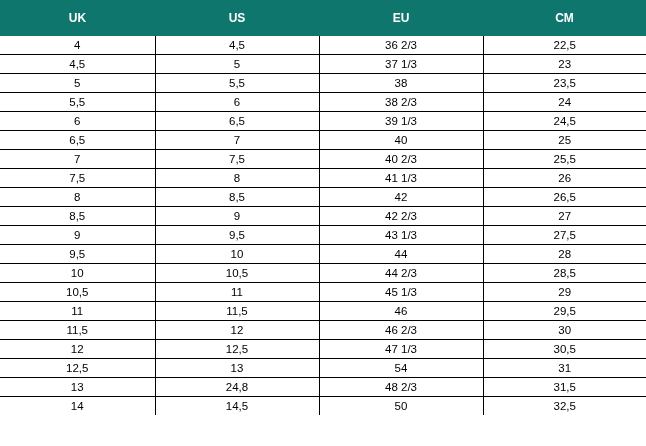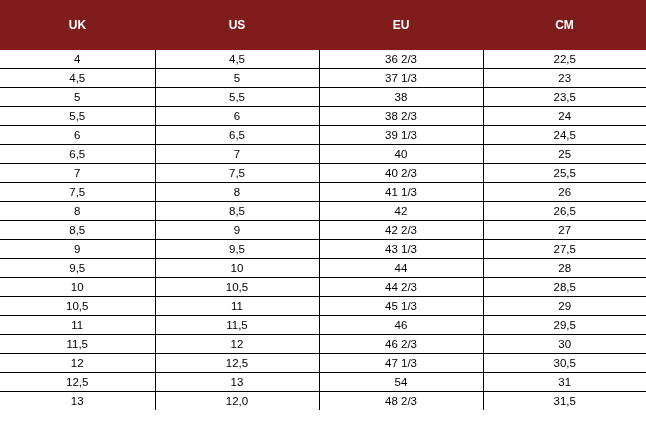--- a/index.html
+++ b/index.html
@@ -24,27 +24,27 @@
     width: 646px;
     table-layout: fixed;
     background: #ffffff;
   }
   table.size-table col.c-uk { width: 155px; }
   table.size-table col.c-us { width: 164px; }
   table.size-table col.c-eu { width: 164px; }
   table.size-table col.c-cm { width: 163px; }
 
   table.size-table thead th {
-    background: #7f1d1d;
+    background: #0f766e;
     color: #ffffff;
     font-size: 12px;
     font-weight: bold;
     height: 20px;
     line-height: 20px;
-    padding: 15px;
+    padding: 8px;
     text-align: center;
     border: none;
   }
   table.size-table tbody td {
     height: 18px;
     line-height: 18px;
     padding: 0;
     font-size: 11.5px;
     color: #000000;
     text-align: center;
@@ -182,19 +182,25 @@
           <td>30,5</td>
         </tr>
         <tr>
           <td>12,5</td>
           <td>13</td>
           <td>54</td>
           <td>31</td>
         </tr>
         <tr>
           <td>13</td>
-          <td>12,0</td>
+          <td>24,8</td>
           <td>48 2/3</td>
           <td>31,5</td>
+        </tr>
+        <tr>
+          <td>14</td>
+          <td>14,5</td>
+          <td>50</td>
+          <td>32,5</td>
         </tr>
       </tbody>
   </table>
 </div>
 
 </body></html>

